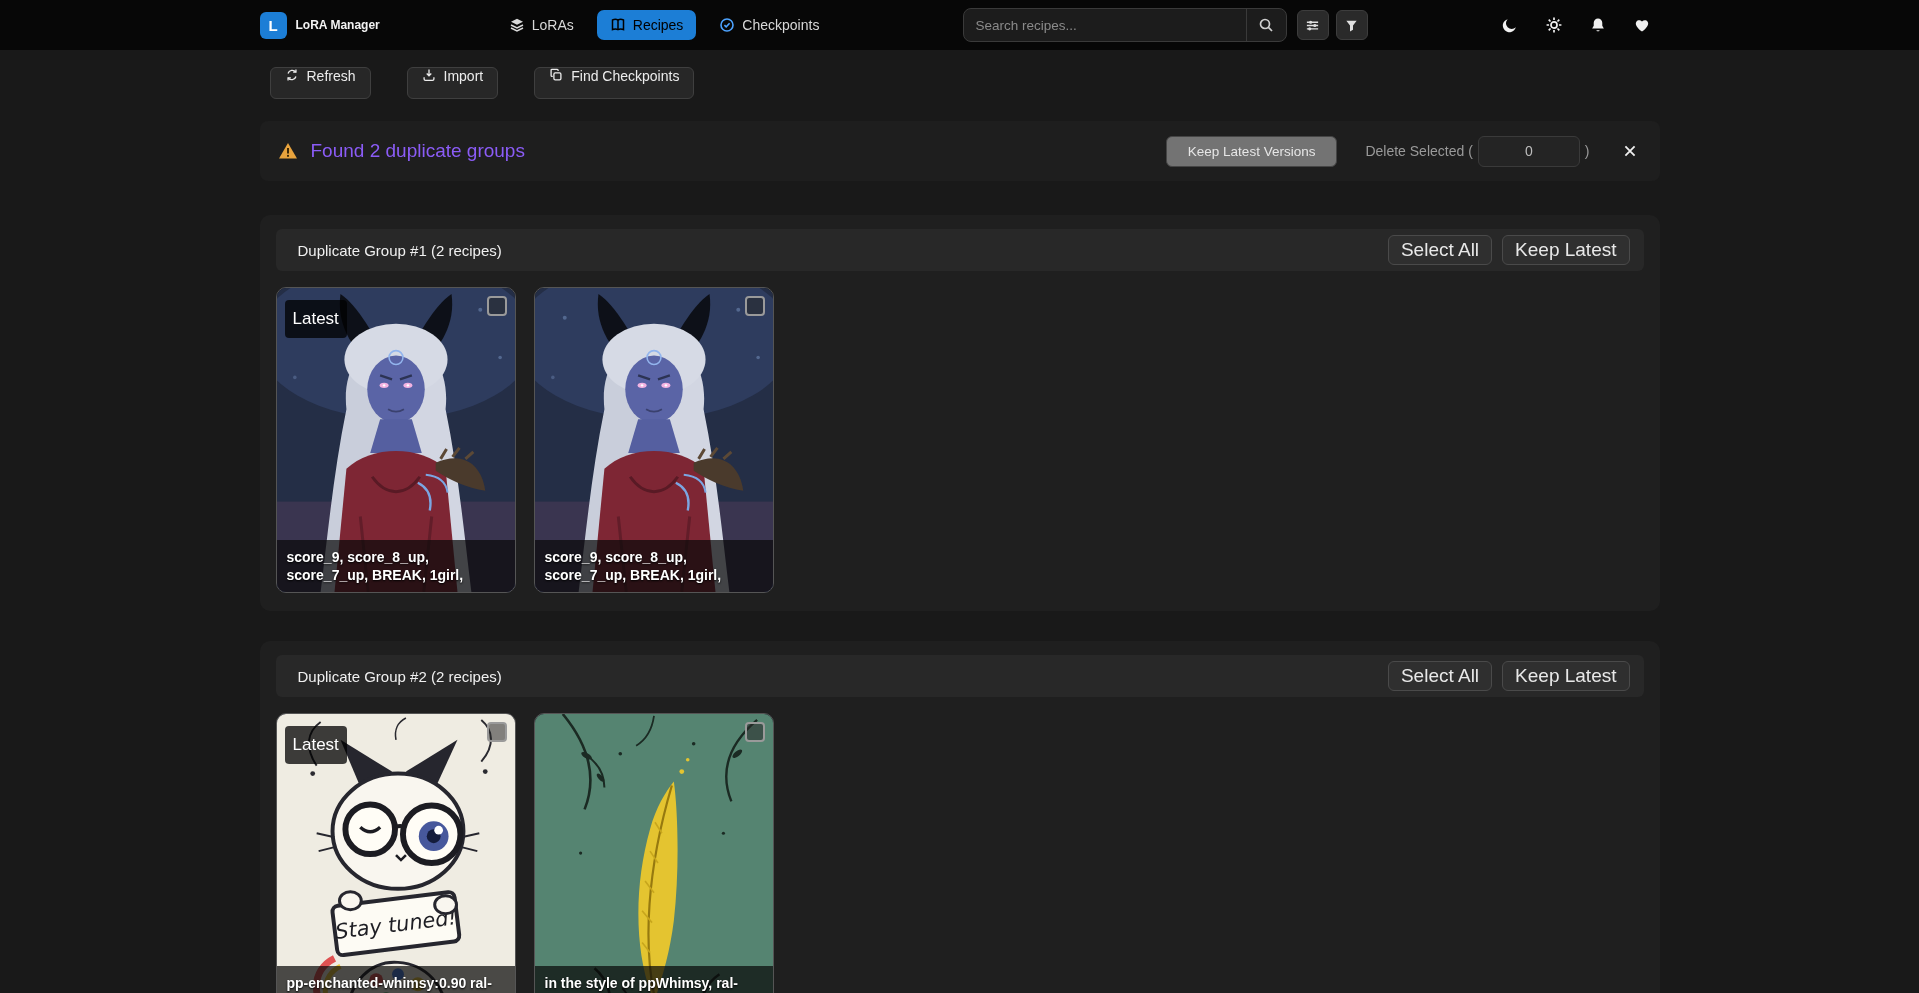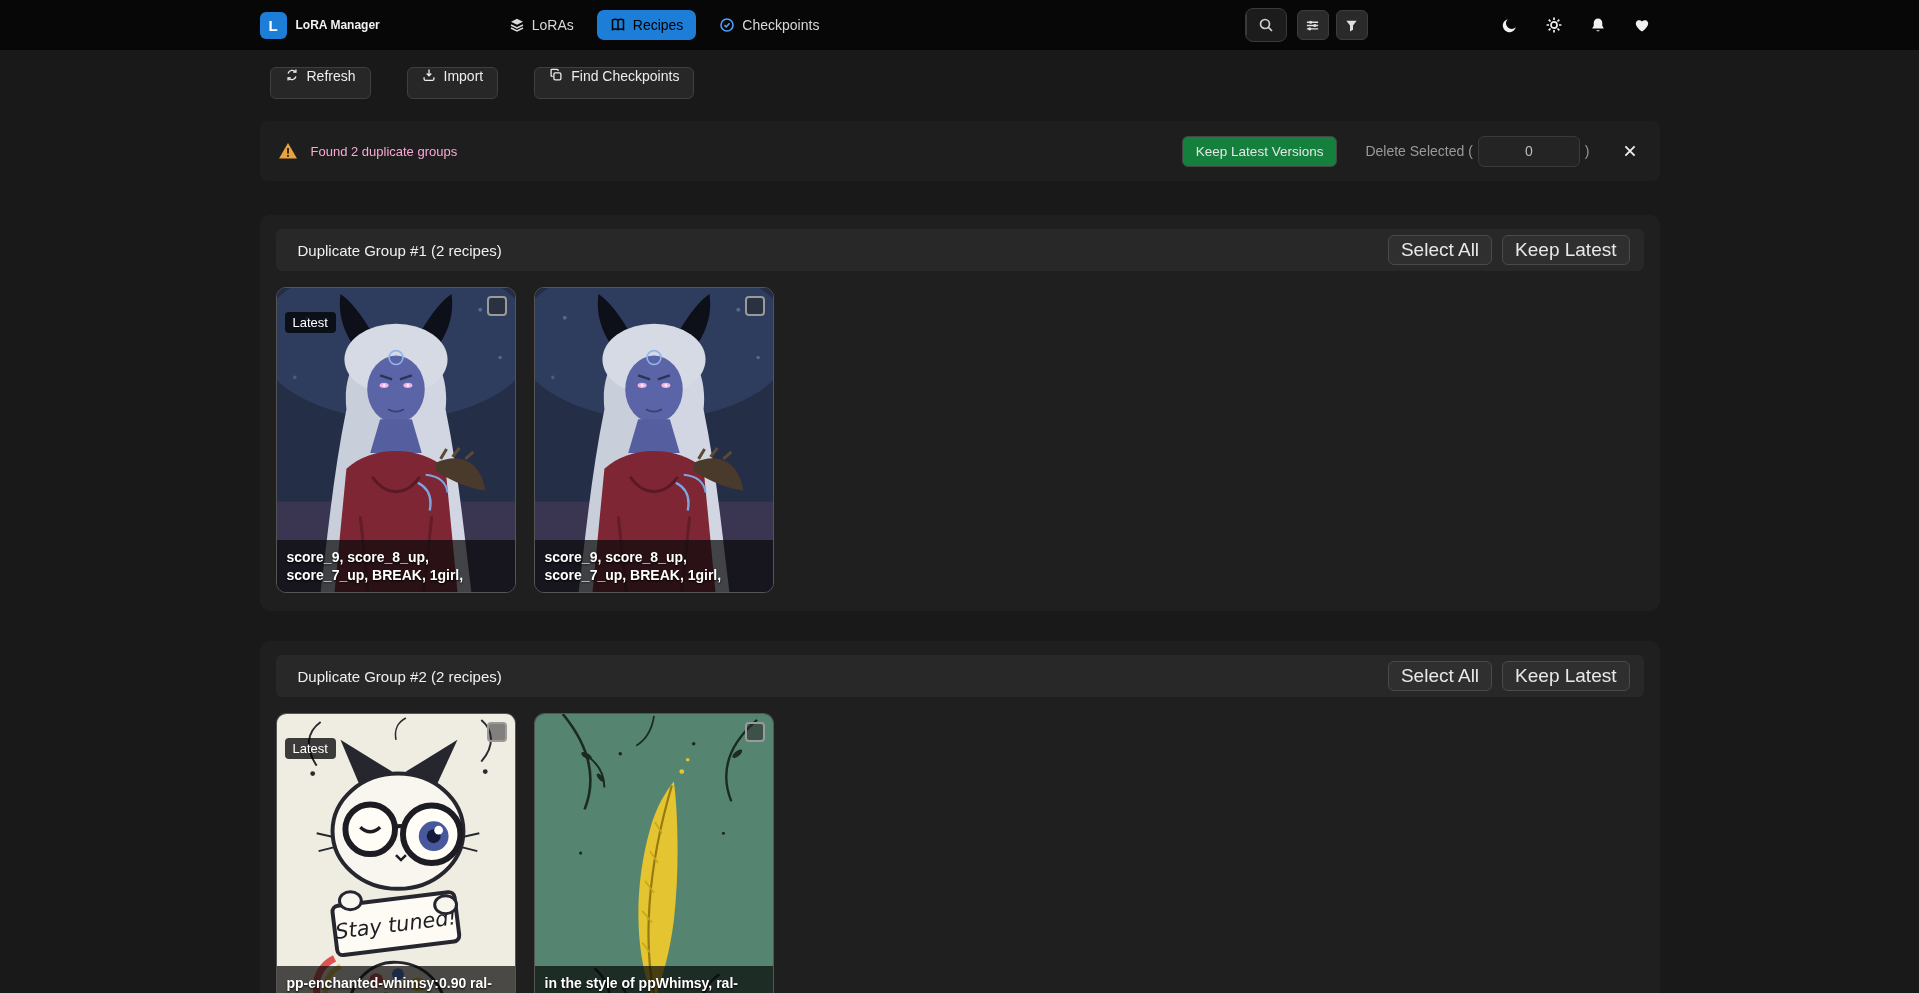--- a/index.html
+++ b/index.html
@@ -61,24 +61,24 @@
     height: 32px; display: flex; align-items: flex-start; gap: 8px; padding: 0 14px;
     background: #272727; border: 1px solid #3f3f3f; border-radius: 6px;
     color: #ececec; font-size: 14px;
   }
 
   
   .banner {
     margin-top: 22px; background: #1e1e1e; border-radius: 8px; height: 60px;
     display: flex; align-items: center; padding: 0 18px; gap: 13px;
   }
-  .banner-msg { font-size: 13px; color: #f9a8d4; }
+  .banner-msg { font-size: 19px; color: #8b5cf6; }
   .banner-right { margin-left: auto; display: flex; align-items: center; gap: 28px; }
   .keep-versions-btn {
-    height: 31px; padding: 0 13px; background: #15803d; border: 1px solid #454545;
+    height: 31px; padding: 0 21px; background: #737373; border: 1px solid #454545;
     border-radius: 6px; color: #e6e6e6; font-size: 13.5px;
   }
   .delete-group { display: flex; align-items: center; gap: 5px; color: #9a9a9a; font-size: 14px; }
   .delete-group input {
     width: 102px; height: 31px; background: #242424; border: 1px solid #3a3a3a; border-radius: 6px;
     color: #bdbdbd; text-align: center; font-size: 14px; outline: none;
   }
   .close-btn { background: transparent; border: none; color: #f0f0f0; display: flex; padding: 4px; }
 
   
@@ -94,22 +94,22 @@
     height: 30px; padding: 0 12px; background: #2f2f2f; border: 1px solid #4a4a4a;
     border-radius: 6px; color: #e8e8e8; font-size: 19px;
   }
   .cards { margin-top: 16px; display: flex; gap: 18px; }
   .card {
     position: relative; width: 240px; height: 306px; border-radius: 10px; overflow: hidden;
     border: 1px solid #555; background: #151a28; flex: 0 0 auto; cursor: pointer;
   }
   .art { position: absolute; inset: 0; width: 100%; height: 100%; display: block; }
   .badge {
-    position: absolute; top: 24px; left: 8px; background: rgba(0,0,0,.75); color: #fff;
-    font-size: 13px; padding: 3px 8px; border-radius: 4px; z-index: 3;
+    position: absolute; top: 12px; left: 8px; background: rgba(0,0,0,.75); color: #fff;
+    font-size: 17px; padding: 9px 8px; border-radius: 4px; z-index: 3;
   }
   .checkbox {
     position: absolute; top: 8px; right: 8px; width: 20px; height: 20px; z-index: 3;
     border: 2px solid #9a9a9a; border-radius: 4px; background: rgba(40,40,40,.55);
   }
   .caption {
     position: absolute; left: 0; right: 0; bottom: 0; z-index: 2;
     background: rgba(10,10,10,.72); color: #fff; font-weight: bold; font-size: 14px;
     line-height: 1.3; padding: 8px 10px; text-shadow: 0 1px 2px #000;
   }
@@ -144,20 +144,21 @@
       <button class="tab">
         <svg class="ic" width="16" height="16" viewBox="0 0 16 16" style="color:#4da3ff">
           <circle cx="8" cy="8" r="6" fill="none" stroke="currentColor" stroke-width="1.6"></circle>
           <path d="M5.4 8.1l1.8 1.8 3.4-3.6" fill="none" stroke="currentColor" stroke-width="1.6"></path>
         </svg>
         <span>Checkpoints</span>
       </button>
     </nav>
 
     <div class="search">
+      <input type="text" placeholder="Search recipes..." style="">
       <button class="search-btn">
         <svg class="ic" width="16" height="16" viewBox="0 0 16 16">
           <circle cx="7" cy="7" r="4.5" fill="none" stroke="currentColor" stroke-width="1.7"></circle>
           <path d="M10.4 10.4L14 14" stroke="currentColor" stroke-width="1.7"></path>
         </svg>
       </button>
     </div>
 
     <div class="filters">
       <button class="sq-btn">

